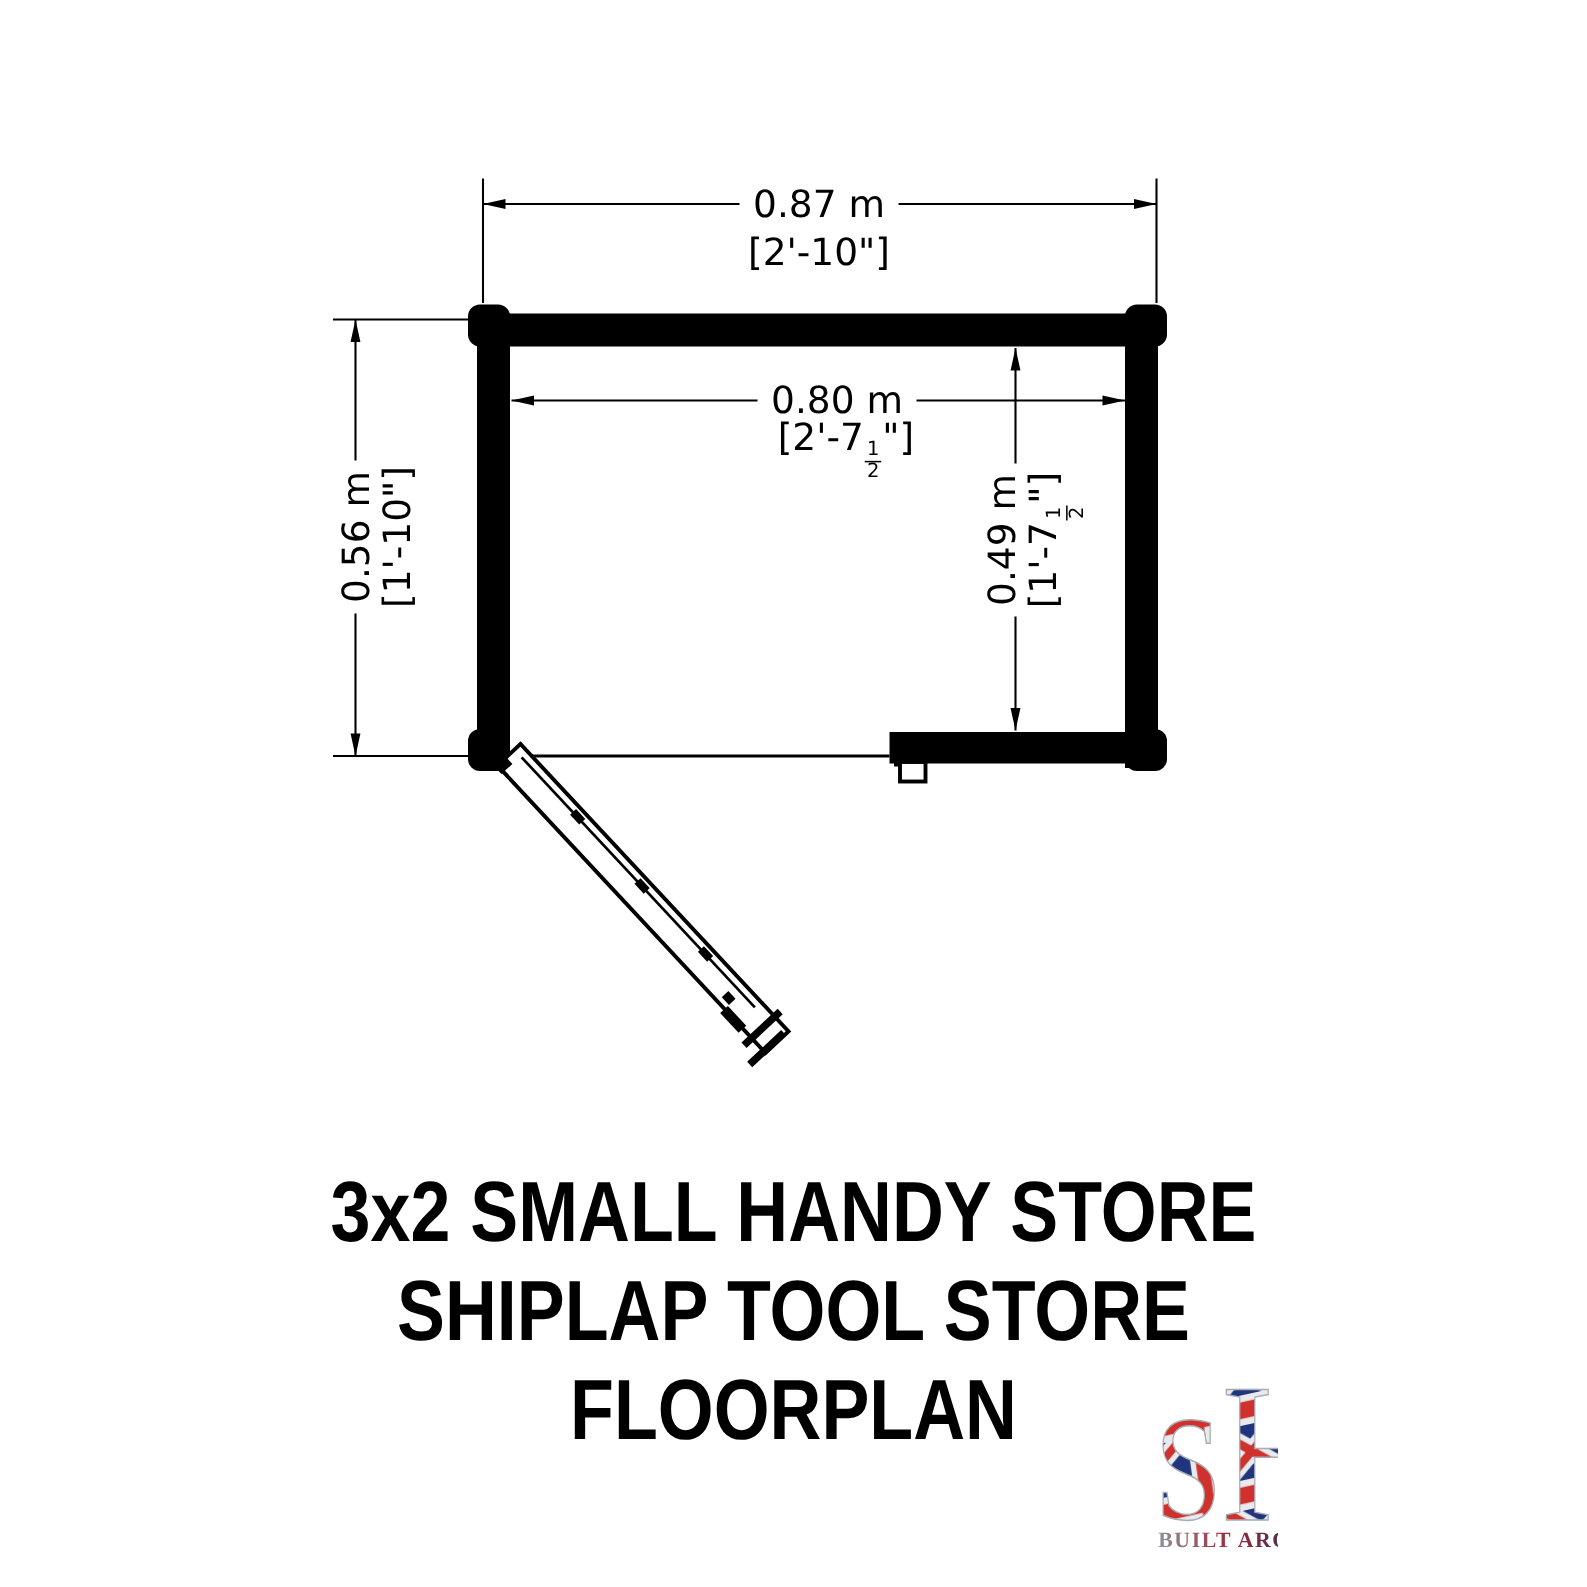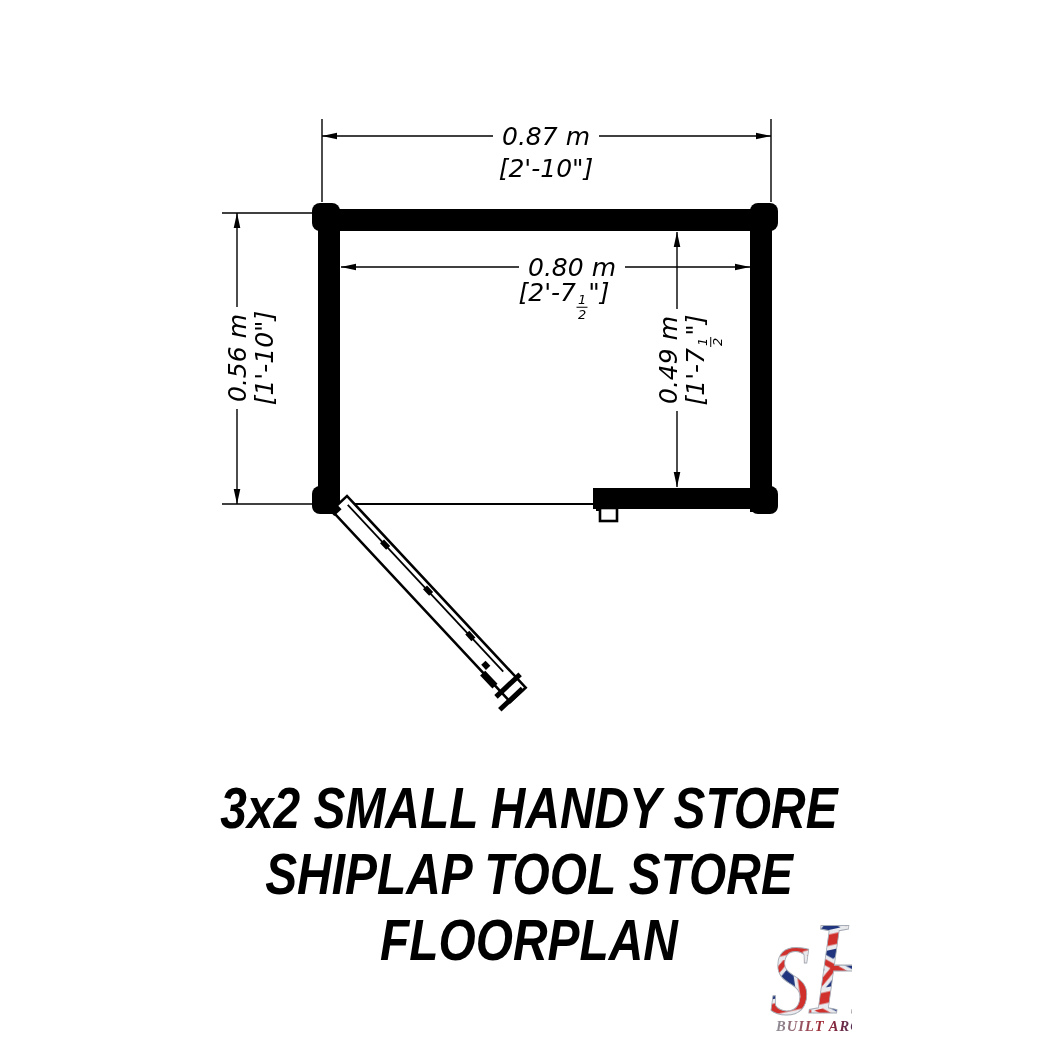--- a/index.html
+++ b/index.html
@@ -1,17 +1,17 @@
 <!DOCTYPE html>
 <html><head>
 <meta charset="utf-8">
 <style>
   html,body{margin:0;padding:0;background:#fff;}
   .canvas{position:relative;width:852px;height:1058px;background:#fff;overflow:hidden;
-          font-family:"DejaVu Sans",sans-serif;color:#000;font-style:italic;}
+          font-family:"DejaVu Sans",sans-serif;color:#000;}
   .plan-svg{position:absolute;left:0;top:0;}
   
   .dim{position:absolute;font-size:25px;line-height:27px;white-space:nowrap;
        transform:translate(-50%,-50%);}
   .dim.bg{background:#fff;padding:0 9px;}
   .rot{position:absolute;text-align:center;white-space:nowrap;
        transform:translate(-50%,-50%) rotate(-90deg);font-size:25px;line-height:27px;}
   .rot .m{background:#fff;padding:0 7px;}
   .fr{display:inline-flex;flex-direction:column;align-items:center;font-size:13px;
       line-height:1.06;vertical-align:-3px;margin:0 1px;font-weight:normal;}
@@ -78,21 +78,21 @@
     <polygon points="237,504 233.7,489 240.3,489" fill="#000"></polygon>
 
     <line x1="677" y1="232" x2="677" y2="487" stroke="#000" stroke-width="1.4"></line>
     <polygon points="677,232 673.7,247 680.3,247" fill="#000"></polygon>
     <polygon points="677,487 673.7,472 680.3,472" fill="#000"></polygon>
   </svg>
 
   <div class="dim bg" style="left:546px;top:136px;">0.87 m</div>
   <div class="dim" style="left:546px;top:168px;">[2'-10"]</div>
 
-  <div class="dim bg" style="left:572px;top:267px;">0.80 m</div>
+  <div class="dim bg" style="left:558px;top:267px;">0.80 m</div>
   <div class="dim" style="left:564px;top:300px;">
     <span>[2'-7</span><span class="fr">
         <span>1</span>
         <span class="d">2</span>
       </span><span>"]</span>
   </div>
 
   <div class="rot" style="left:251px;top:358px;">
     <div class="m">0.56 m</div>
     <div>[1'-10"]</div>

